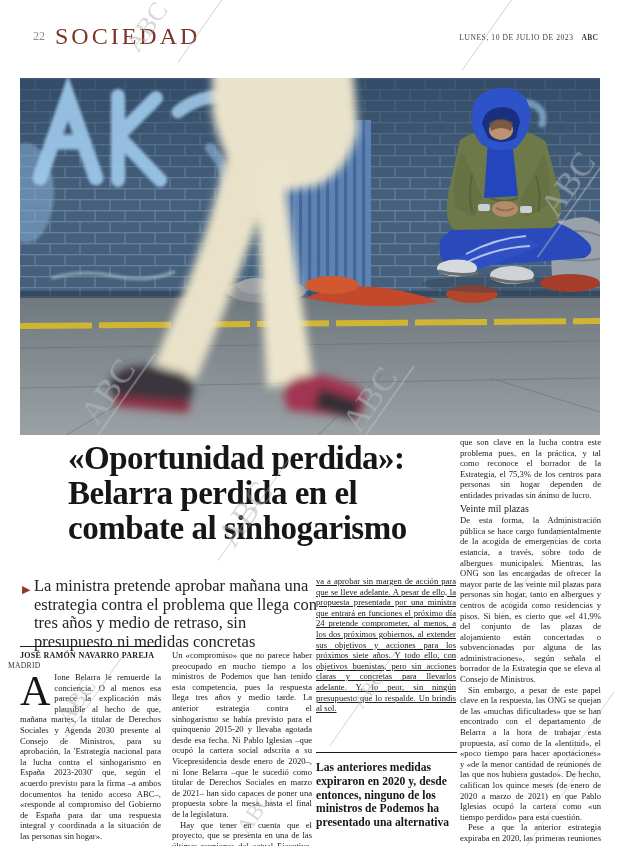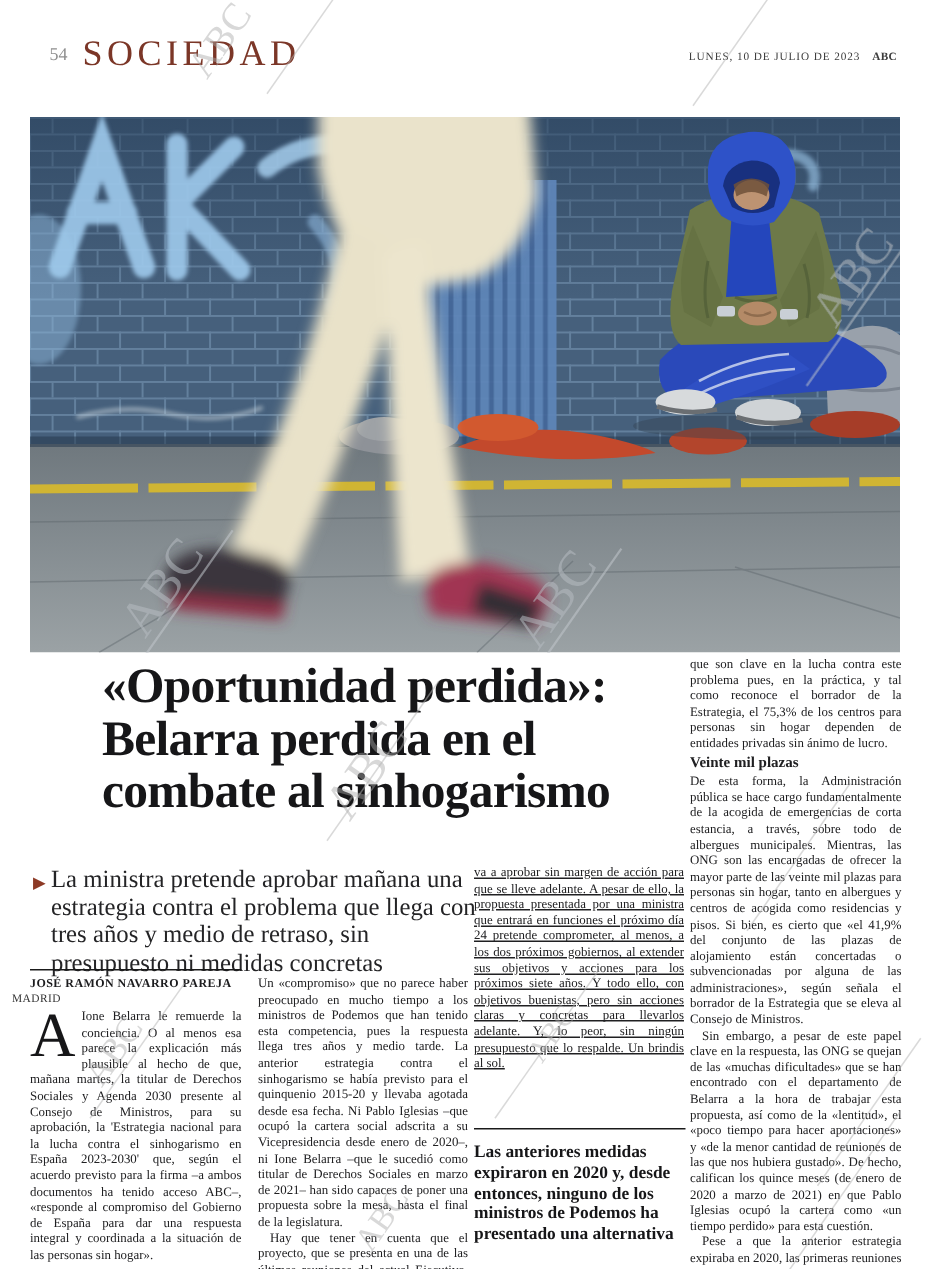--- a/index.html
+++ b/index.html
@@ -44,40 +44,40 @@
     color:#202022; hyphens:auto;
   }
   .col p + p { text-indent:8px; }
   .col-1 { left:20px;  top:672px; width:141px; }
   .col-2 { left:172px; top:650px; width:140px; }
   .col-3 { left:316px; top:576px; width:140px;text-decoration:underline; }
   .col-4 { left:460px; top:437px; width:141px; }
   .dropcap {
     float:left; font-size:42px; line-height:34px; padding:2px 4px 0 0; color:#161618;
   }
-  .inline-subhead { font-weight:bold; font-size:10px; margin:3px 0 1px; text-align:left; }
+  .inline-subhead { font-weight:normal; font-size:10px; margin:3px 0 1px; text-align:left; }
   .pull-rule { position:absolute; left:316px; top:752px; width:141px; height:1px; background:#1a1a1a; }
   .pullquote {
     position:absolute; left:316px; top:761px; width:145px;
     font-size:11.6px; line-height:13.8px; font-weight:bold; color:#161618; text-align:left;
   }
   
   .wm {
     position:absolute; color:#a9a9a9; opacity:.45; transform:rotate(-55deg);
     font-family:"Liberation Serif", serif; pointer-events:none; white-space:nowrap;
   }
   .wm-line {
     position:absolute; height:1px; background:#b3b3b3; opacity:.5;
     transform:rotate(-55deg); transform-origin:left center; pointer-events:none;
   }
 </style>
 </head>
 <body>
 
-<div class="page-num">54</div>
+<div class="page-num">22</div>
 <div class="section-title">SOCIEDAD</div>
 <div class="date-line">
   <span>LUNES, 10 DE JULIO DE 2023</span><span class="brand">ABC</span>
 </div>
 
 <div class="photo">
 <svg width="580" height="357" viewBox="0 0 580 357" xmlns="http://www.w3.org/2000/svg">
   <defs>
     <pattern id="brick" width="30" height="22" patternUnits="userSpaceOnUse">
       <rect width="30" height="22" fill="#46607c"></rect>

